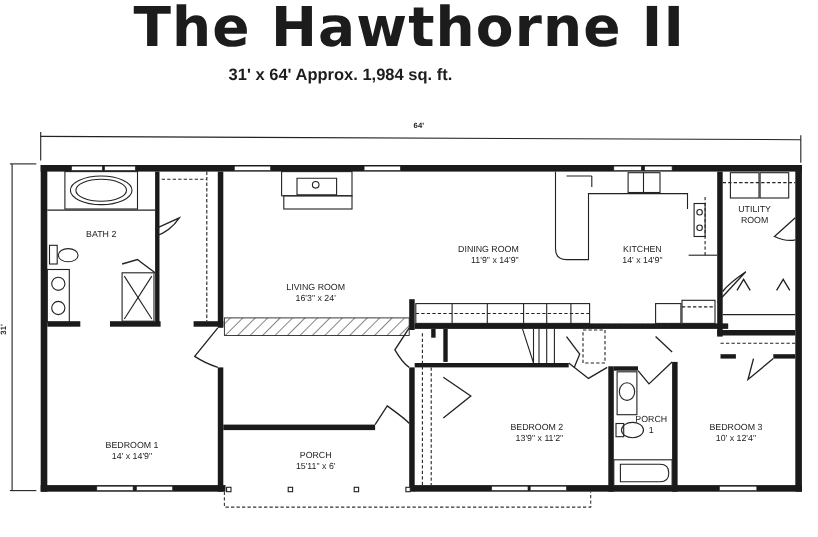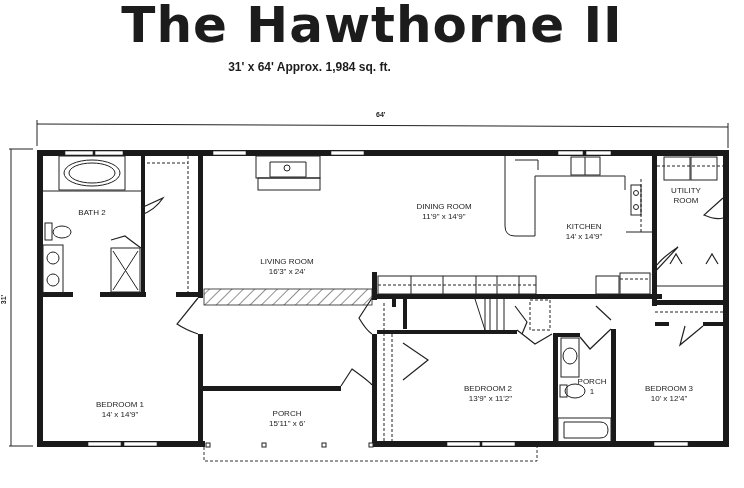--- a/index.html
+++ b/index.html
@@ -2,21 +2,21 @@
 <html><head>
 <meta charset="utf-8">
 <style>
   html, body { margin: 0; padding: 0; background: #ffffff; }
   body { width: 744px; height: 488px; position: relative; overflow: hidden;
          font-family: "Liberation Sans", sans-serif; color: #1a1a1a; }
   .title { position: absolute; left: 0; width: 744px; top: -4px; text-align: center;
            font-family: "DejaVu Sans", sans-serif; font-weight: 900; font-size: 50px;
            letter-spacing: 1px; color: #1c1c1c; }
   .subtitle { position: absolute; left: 0; width: 619px; top: 60px; text-align: center;
-              font-weight: bold; font-size: 12px; color: #1c1c1c; }
+              font-weight: bold; font-size: 15px; color: #1c1c1c; }
   .plan { position: absolute; left: 0; top: 0; }
   .lbl { position: absolute; text-align: center; font-weight: normal; font-size: 8px;
          line-height: 10px; color: #222; transform: translateX(-50%); white-space: nowrap; }
   .dim { position: absolute; font-weight: bold; font-size: 7px; color: #222; }
   .dimv { position: absolute; font-weight: bold; font-size: 7px; color: #222;
           transform: rotate(-90deg); transform-origin: center; }
 </style>
 </head>
 <body>
 
@@ -193,21 +193,21 @@
 
 <div class="lbl" style="left:92px; top:208px;">
   <div>BATH 2</div>
 </div>
 
 <div class="lbl" style="left:287px; top:257px;">
   <div>LIVING ROOM</div>
 <div>16'3" x 24'</div>
 </div>
 
-<div class="lbl" style="left:444px; top:202px;">
+<div class="lbl" style="left:444px; top:222px;text-align:right;">
   <div>DINING ROOM</div>
   <div>11'9" x 14'9"</div>
 </div>
 
 <div class="lbl" style="left:584px; top:222px;">
   <div>KITCHEN</div>
   <div>14' x 14'9"</div>
 </div>
 
 <div class="lbl" style="left:686px; top:186px;">

